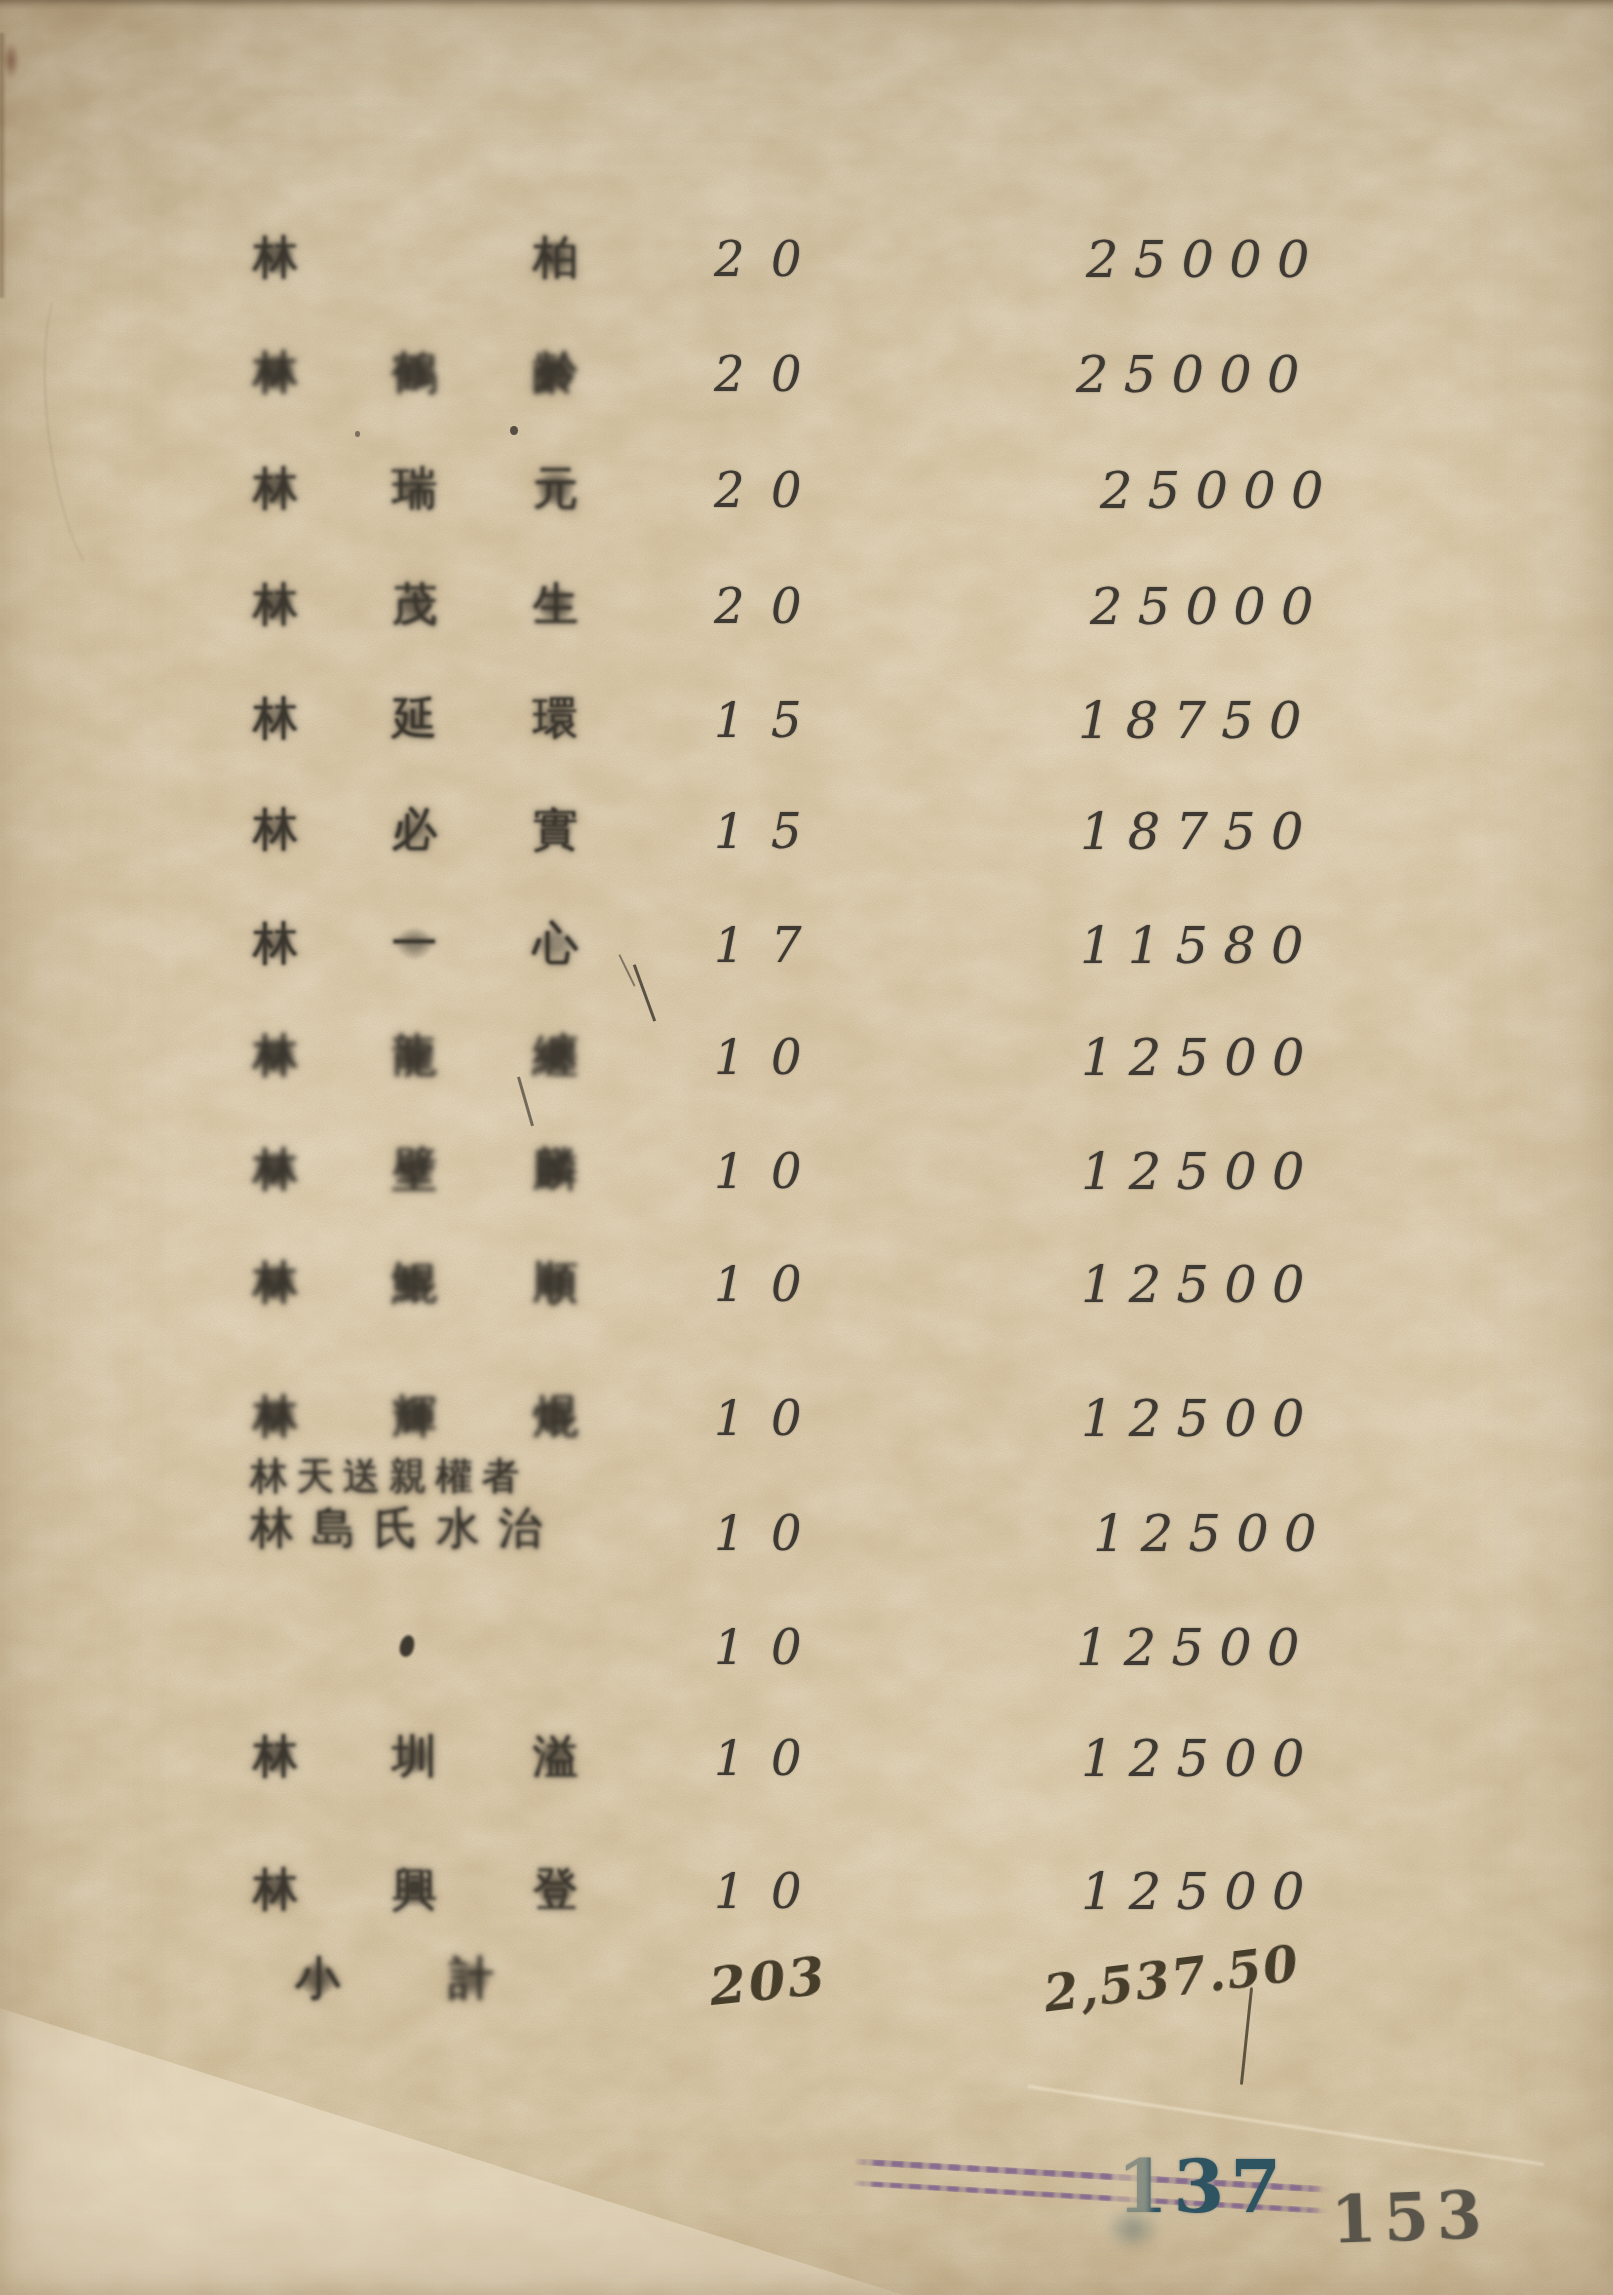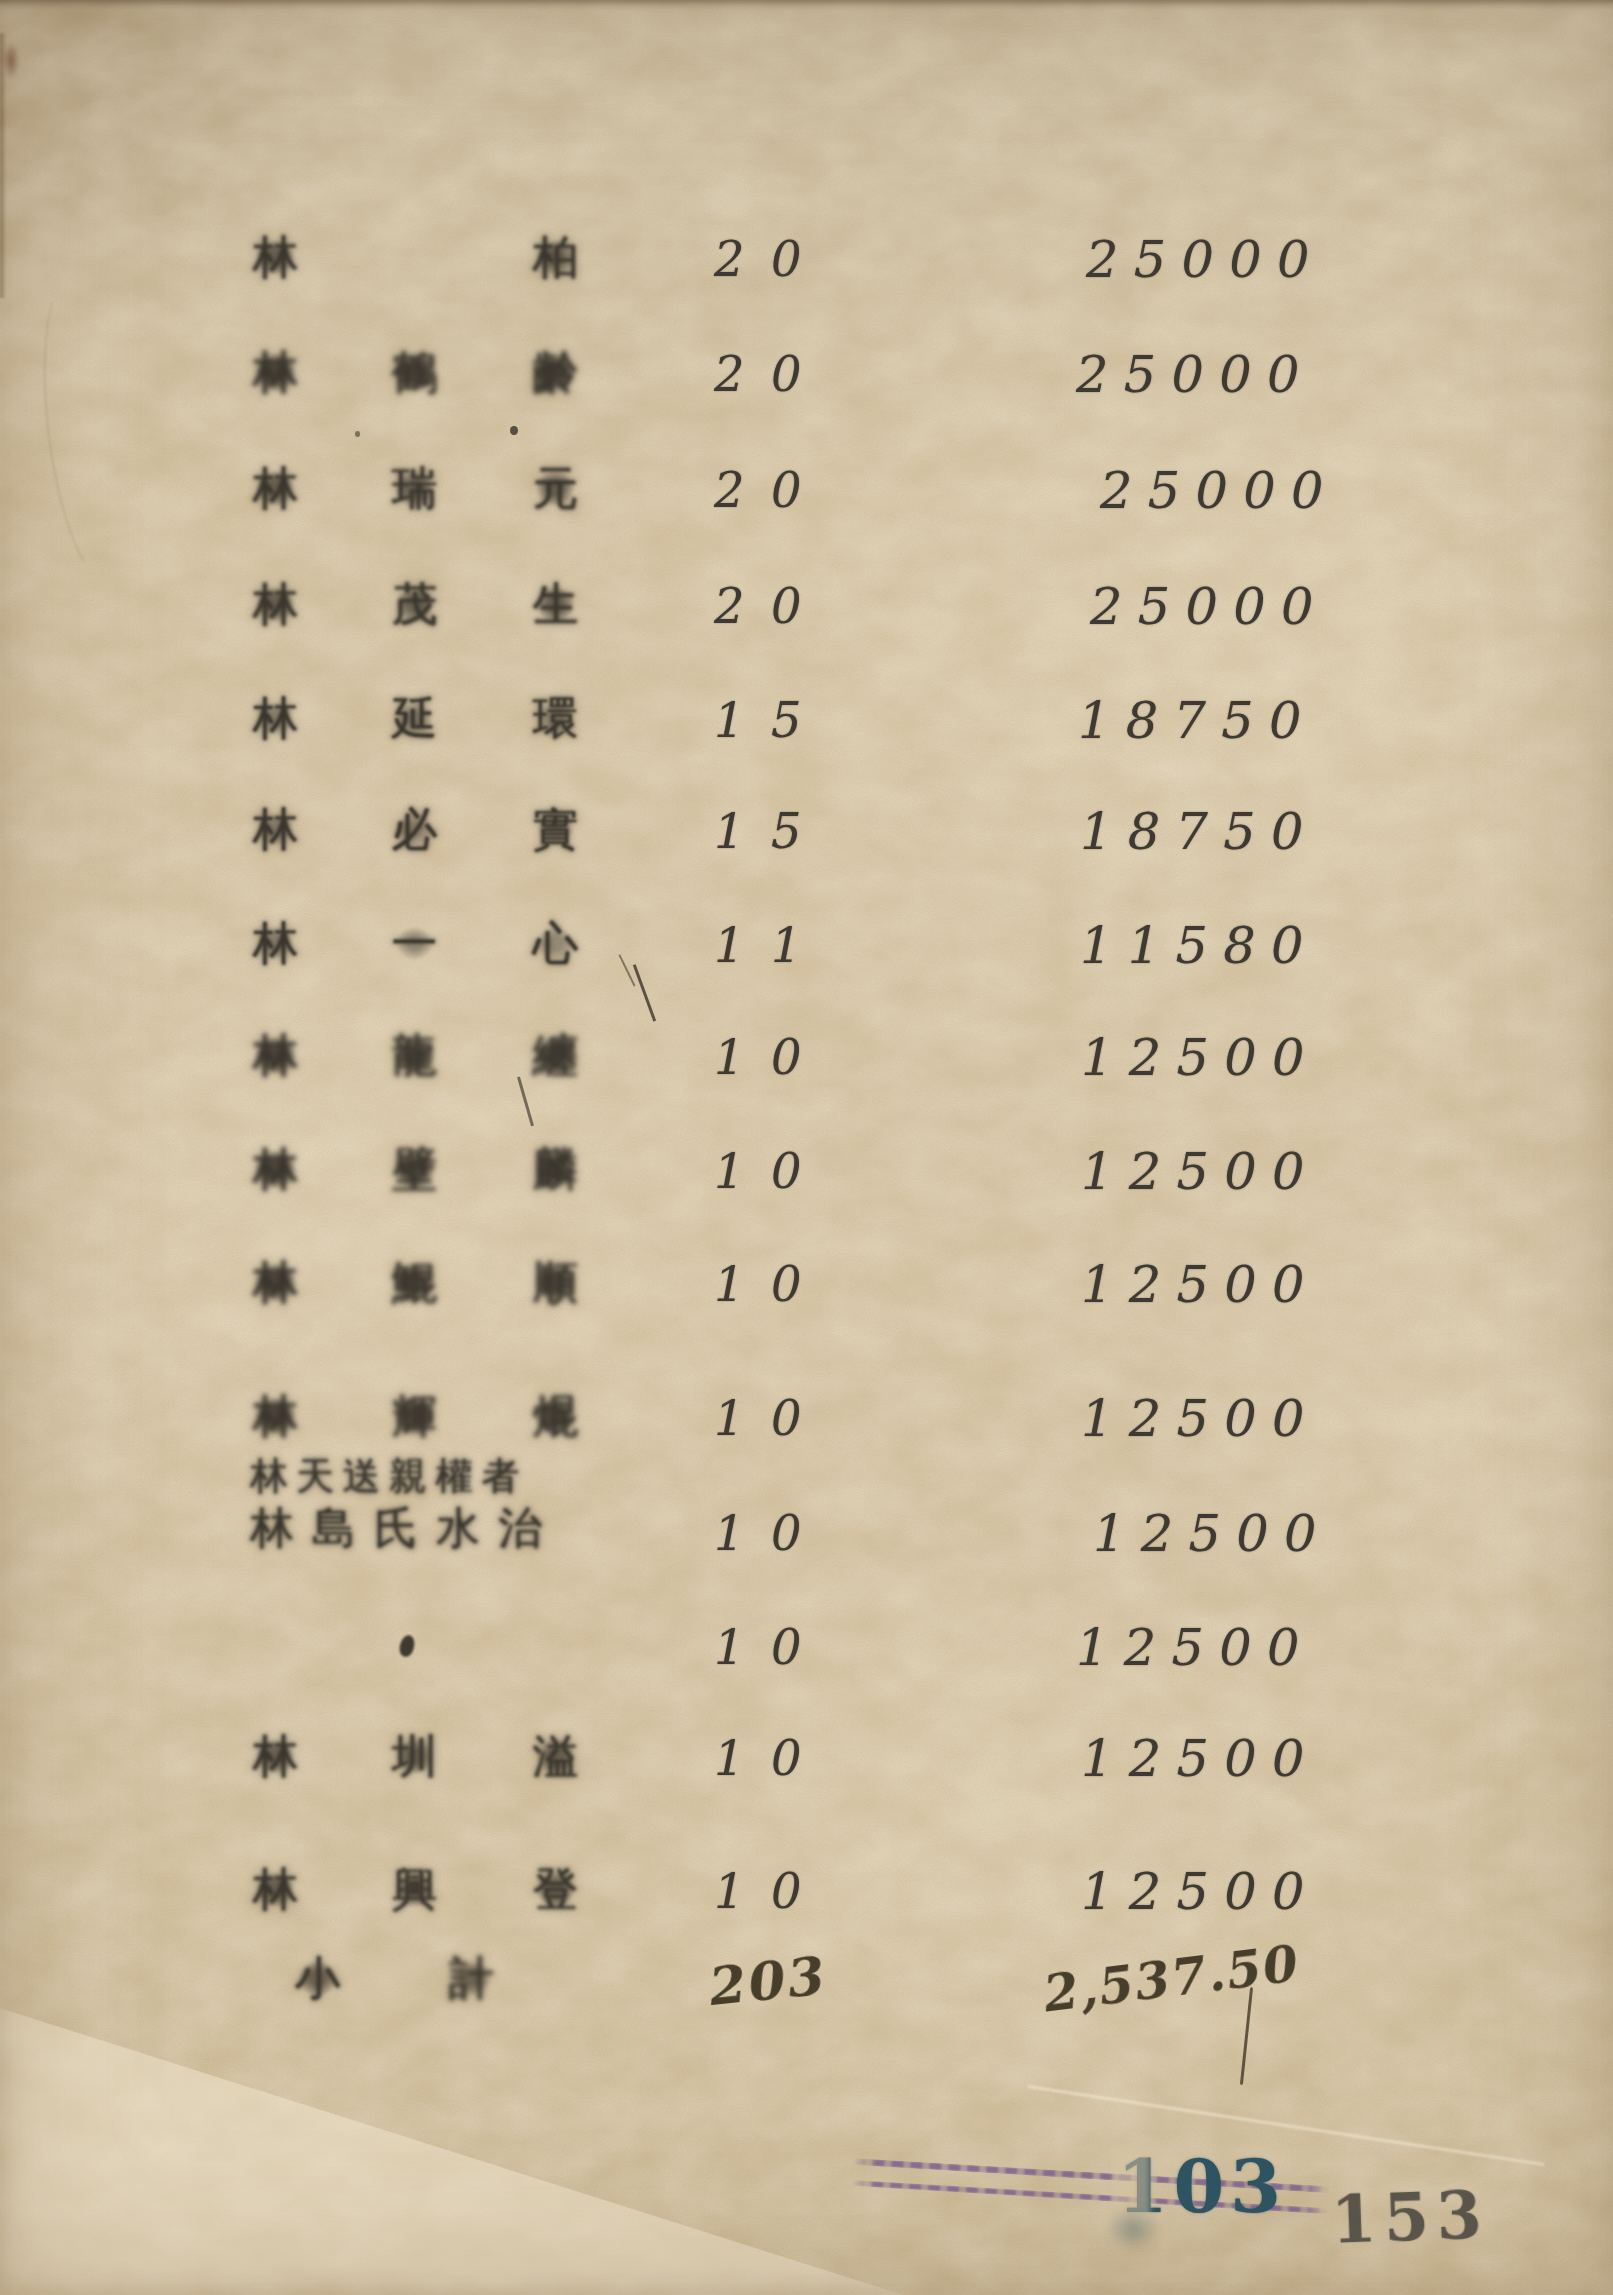--- a/index.html
+++ b/index.html
@@ -168,21 +168,21 @@
         <span class="cjk" style="left: 250px;">林</span>
         <span class="cjk" style="left: 389px;">必</span>
         <span class="cjk" style="left: 530px;">實</span>
         <span class="qty">15</span>
         <span class="amt" style="left: 1080px;">18750</span>
       </div>
       <div class="row light" style="top: 918px;">
         <span class="cjk" style="left: 250px;">林</span>
         <span class="cjk" style="left: 389px;">一</span>
         <span class="cjk" style="left: 530px;">心</span>
-        <span class="qty">11</span>
+        <span class="qty">17</span>
         <span class="amt" style="left: 1080px;">11580</span>
       </div>
       <div class="row heavy" style="top: 1030px;">
         <span class="cjk" style="left: 250px;">林</span>
         <span class="cjk" style="left: 389px;">龍</span>
         <span class="cjk" style="left: 530px;">纏</span>
         <span class="qty">10</span>
         <span class="amt" style="left: 1081px;">12500</span>
       </div>
       <div class="row heavy" style="top: 1144px;">
@@ -238,19 +238,19 @@
     <span class="cjk heavy" style="left:446px;filter:blur(2px);">計</span>
   </div>
   <div id="sub-shares" class="hand">203</div>
   <div id="sub-amount" class="hand">2,537.50</div>
   <div class="pen-tail"></div>
 
   <div class="rules">
     <div class="rule r1"></div>
     <div class="rule r2"></div>
   </div>
-  <div id="stamp-blue">103</div>
+  <div id="stamp-blue">137</div>
   <div class="stamp-fade"></div>
   <div class="stamp-smudge"></div>
   <div id="stamp-gray">153</div>
 
 </div>
 
 
 </body></html>

